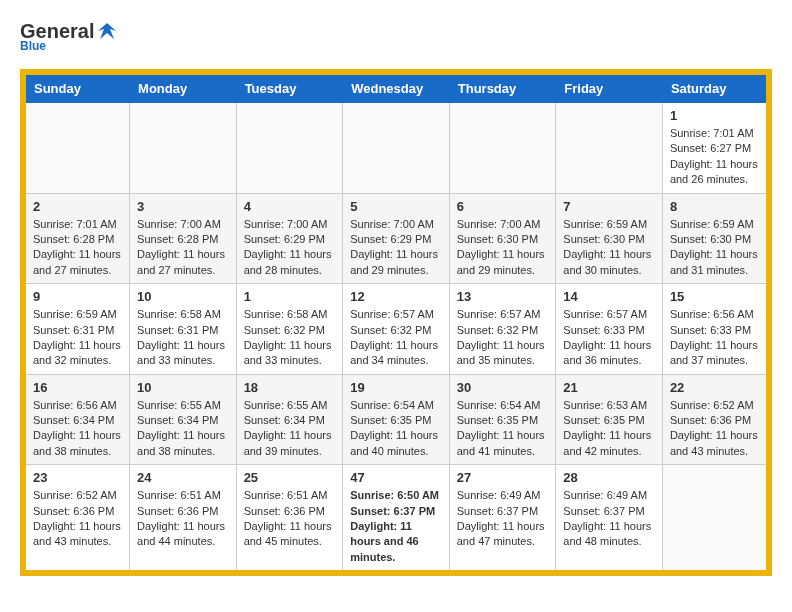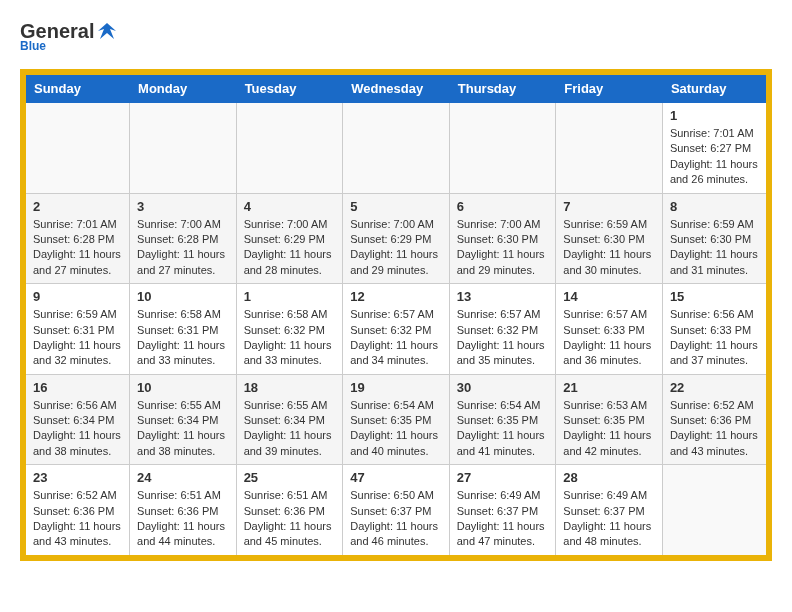--- a/index.html
+++ b/index.html
@@ -277,21 +277,21 @@
 Daylight: 11 hours and 44 minutes.</div>
         </td>
         <td>
           <span class="day-num">25</span>
           <div class="day-info" style="white-space: pre-line;">Sunrise: 6:51 AM
 Sunset: 6:36 PM
 Daylight: 11 hours and 45 minutes.</div>
         </td>
         <td>
           <span class="day-num">47</span>
-          <div class="day-info" style="white-space: pre-line;">Sunrise: 6:50 AM
+          <div class="day-info" style="white-space: pre-line; font-weight: bold;">Sunrise: 6:50 AM
 Sunset: 6:37 PM
 Daylight: 11 hours and 46 minutes.</div>
         </td>
         <td>
           <span class="day-num">27</span>
           <div class="day-info" style="white-space: pre-line;">Sunrise: 6:49 AM
 Sunset: 6:37 PM
 Daylight: 11 hours and 47 minutes.</div>
         </td>
         <td>

